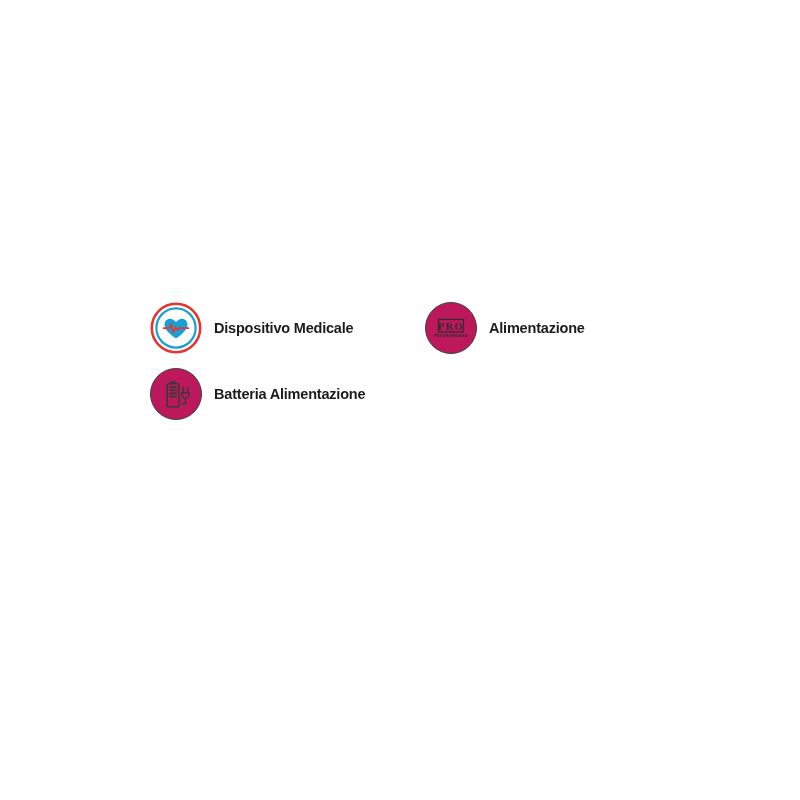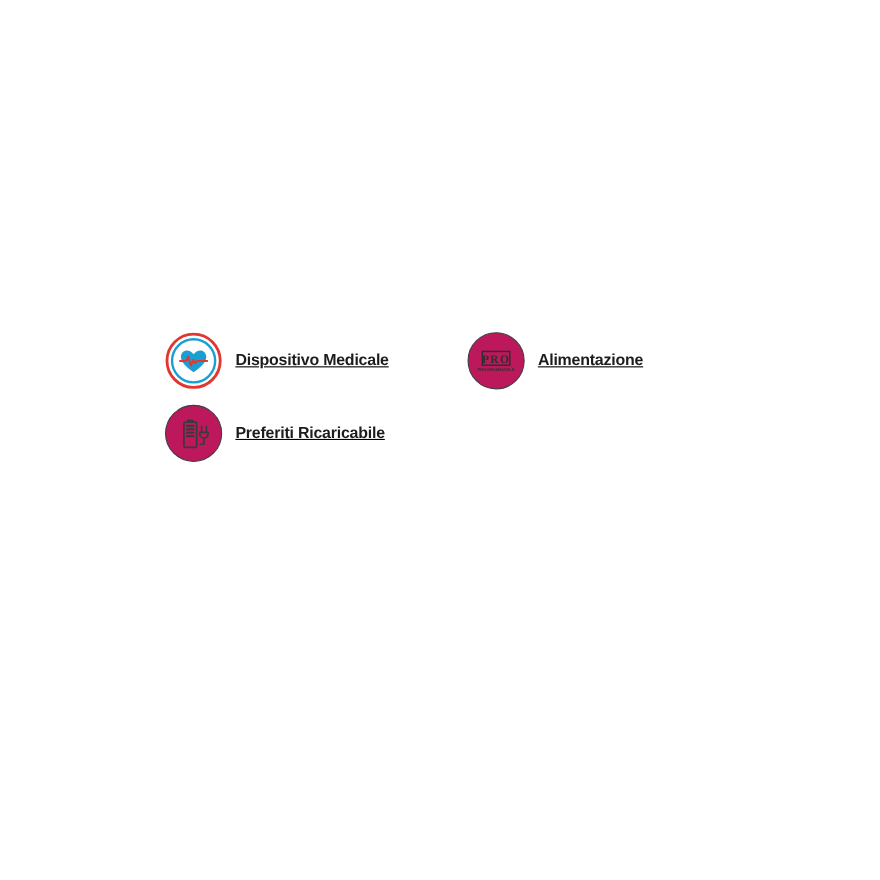--- a/index.html
+++ b/index.html
@@ -27,21 +27,20 @@
     grid-template-columns: 275px 275px;
     grid-auto-rows: 66px;
     column-gap: 0px;
     row-gap: 0px;
   }
 
   .feature {
     display: flex;
     align-items: center;
     gap: 12px;
-    text-decoration: underline;
   }
 
   .icon-badge {
     width: 52px;
     height: 52px;
     min-width: 52px;
     border-radius: 50%;
     border: 1.6px solid #3f3f3f;
     background: #be185d;
     display: flex;
@@ -110,18 +109,18 @@
         <svg width="34" height="34" viewBox="0 0 34 34" aria-hidden="true">
           <rect x="11" y="4.4" width="6" height="2.4" rx="0.6" fill="#3a3a3a"></rect>
           <rect x="8.2" y="6.8" width="11.6" height="23" rx="1.4" fill="none" stroke="#3a3a3a" stroke-width="1.6"></rect>
           <rect x="10.2" y="9.2" width="7.6" height="1.9" fill="#3a3a3a"></rect>
           <rect x="10.2" y="12.3" width="7.6" height="1.9" fill="#3a3a3a"></rect>
           <rect x="10.2" y="15.4" width="7.6" height="1.9" fill="#3a3a3a"></rect>
           <rect x="10.2" y="18.5" width="7.6" height="1.9" fill="#3a3a3a"></rect>
           <path d="M24.3 10.6 v5.2 M28.6 10.6 v5.2 M22.6 16 h7.6 v1.5 a3.8 3.8 0 0 1 -3.8 3.8 a3.8 3.8 0 0 1 -3.8 -3.8 z M26.4 21.3 v5.6 h-3.3" fill="none" stroke="#3a3a3a" stroke-width="1.5" stroke-linecap="round" stroke-linejoin="round"></path>
         </svg>
       </div>
-      <span class="feature-label">Preferiti Ricaricabile</span>
+      <span class="feature-label">Batteria Alimentazione</span>
     </div>
 
 
   </div>
 </div>
 
 </body></html>

